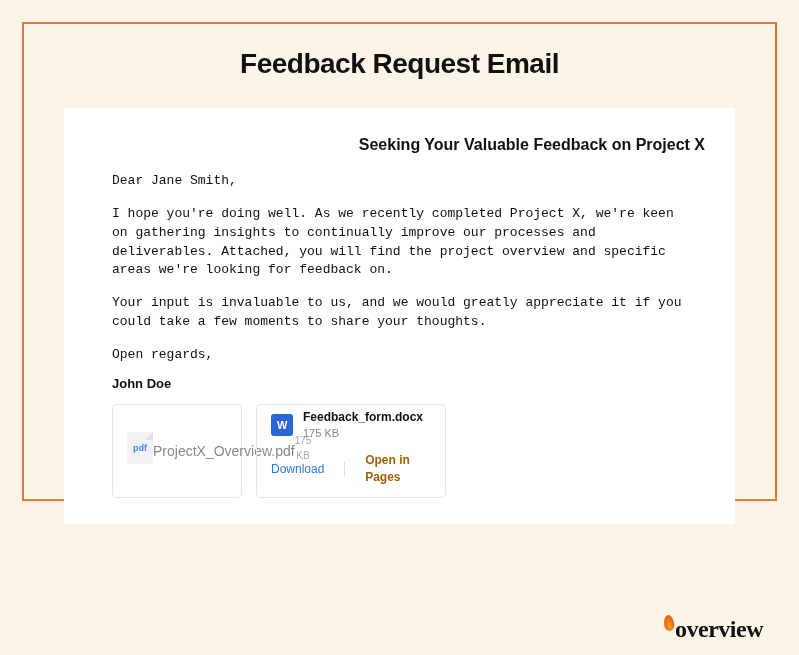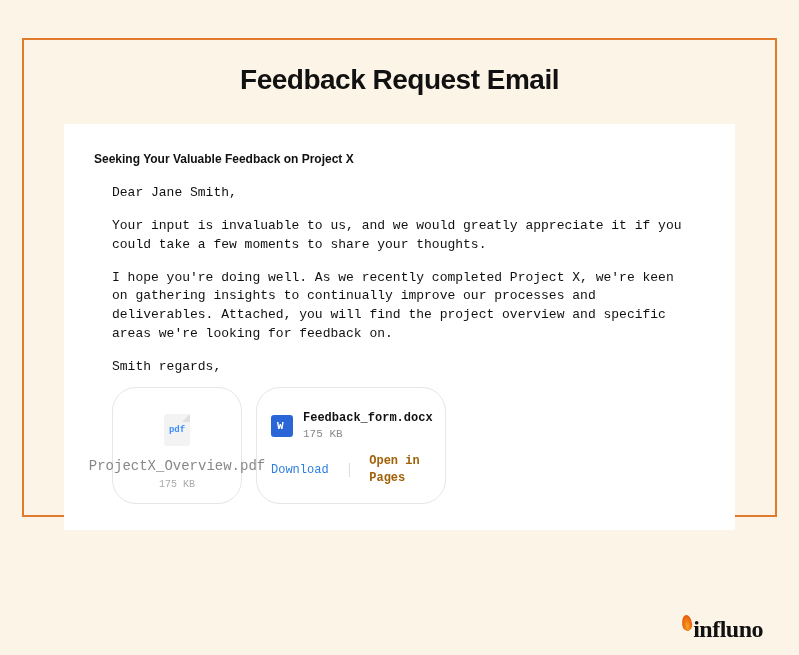--- a/index.html
+++ b/index.html
@@ -10,65 +10,64 @@
     font-family: -apple-system, BlinkMacSystemFont, "Segoe UI", Helvetica, Arial, sans-serif;
     color: #111;
     position: relative;
   }
   .frame {
     position: absolute;
     top: 22px; left: 22px;
     width: 755px; height: 479px;
     border: 2px solid #e07a2c;
     background: transparent;
-    margin-top: 16px;
   }
   .page-title {
     text-align: center;
     font-size: 28px;
     font-weight: 800;
     margin-top: 24px;
     letter-spacing: -0.5px;
   }
   .email-card {
     background: #fff;
     margin: 28px 40px 0 40px;
     padding: 28px 30px 26px 30px;
   }
   .subject {
-    font-size: 12px;
+    font-size: 16px;
     font-weight: 700;
     margin-bottom: 18px;
+    text-align: right;
   }
   .body-content {
     padding-left: 18px;
     padding-right: 18px;
     font-size: 13px;
     line-height: 1.45;
   }
   .body-content p { margin-bottom: 14px; font-family: Liberation Mono, monospace; }
   .body-content p:last-of-type { margin-bottom: 10px; }
   .sig-name { font-weight: 700; margin-top: 8px; }
   .sig-line { font-size: 13px; }
   .attachments {
     display: flex;
     gap: 14px;
     margin-top: 10px;
   }
   .attach-card {
     border: 1px solid #e6e6e6;
-    border-radius: 24px;
-    padding: 22px 14px 10px 14px;
+    border-radius: 5px;
+    padding: 4px 14px 10px 14px;
     min-width: 120px;
-    font-family: Liberation Mono, monospace;
   }
   .attach-card.small {
     width: 130px;
     display: flex;
-    flex-direction: column;
+    flex-direction: row;
     align-items: center;
     text-align: center;
   }
   .attach-card.small .file-icon {
     width: 26px; height: 32px;
     position: relative;
     margin-top: 4px;
     margin-bottom: 4px;
   }
   .file-icon-shape {
@@ -174,24 +173,25 @@
 <body>
 
 <div class="frame">
   <h1 class="page-title">Feedback Request Email</h1>
 
   <div class="email-card">
     <div class="subject">Seeking Your Valuable Feedback on Project X</div>
 
     <div class="body-content">
       <p>Dear Jane Smith,</p>
+      <p>I hope you're doing well. As we recently completed Project X, we're keen on gathering insights to continually improve our processes and deliverables. Attached, you will find the project overview and specific areas we're looking for feedback on.</p>
       <p>Your input is invaluable to us, and we would greatly appreciate it if you could take a few moments to share your thoughts.</p>
-      <p>I hope you're doing well. As we recently completed Project X, we're keen on gathering insights to continually improve our processes and deliverables. Attached, you will find the project overview and specific areas we're looking for feedback on.</p>
-      <p>Smith regards,</p>
-
+      <p>Open regards,</p>
+
+      <div class="sig-name">John Doe</div>
 
       <div class="attachments">
 
         <div class="attach-card small">
           <div class="file-icon">
             <div class="file-icon-shape"></div>
             <div class="file-icon-label">pdf</div>
           </div>
           <div class="fname">ProjectX_Overview.pdf</div>
           <div class="fsize">175 KB</div>
@@ -211,14 +211,14 @@
             <span class="link-open">Open in Pages</span>
           </div>
         </div>
       </div>
     </div>
   </div>
 </div>
 
 <div class="brand">
   <span class="flame"></span>
-  <span>influno</span>
+  <span>overview</span>
 </div>
 
 </body></html>

